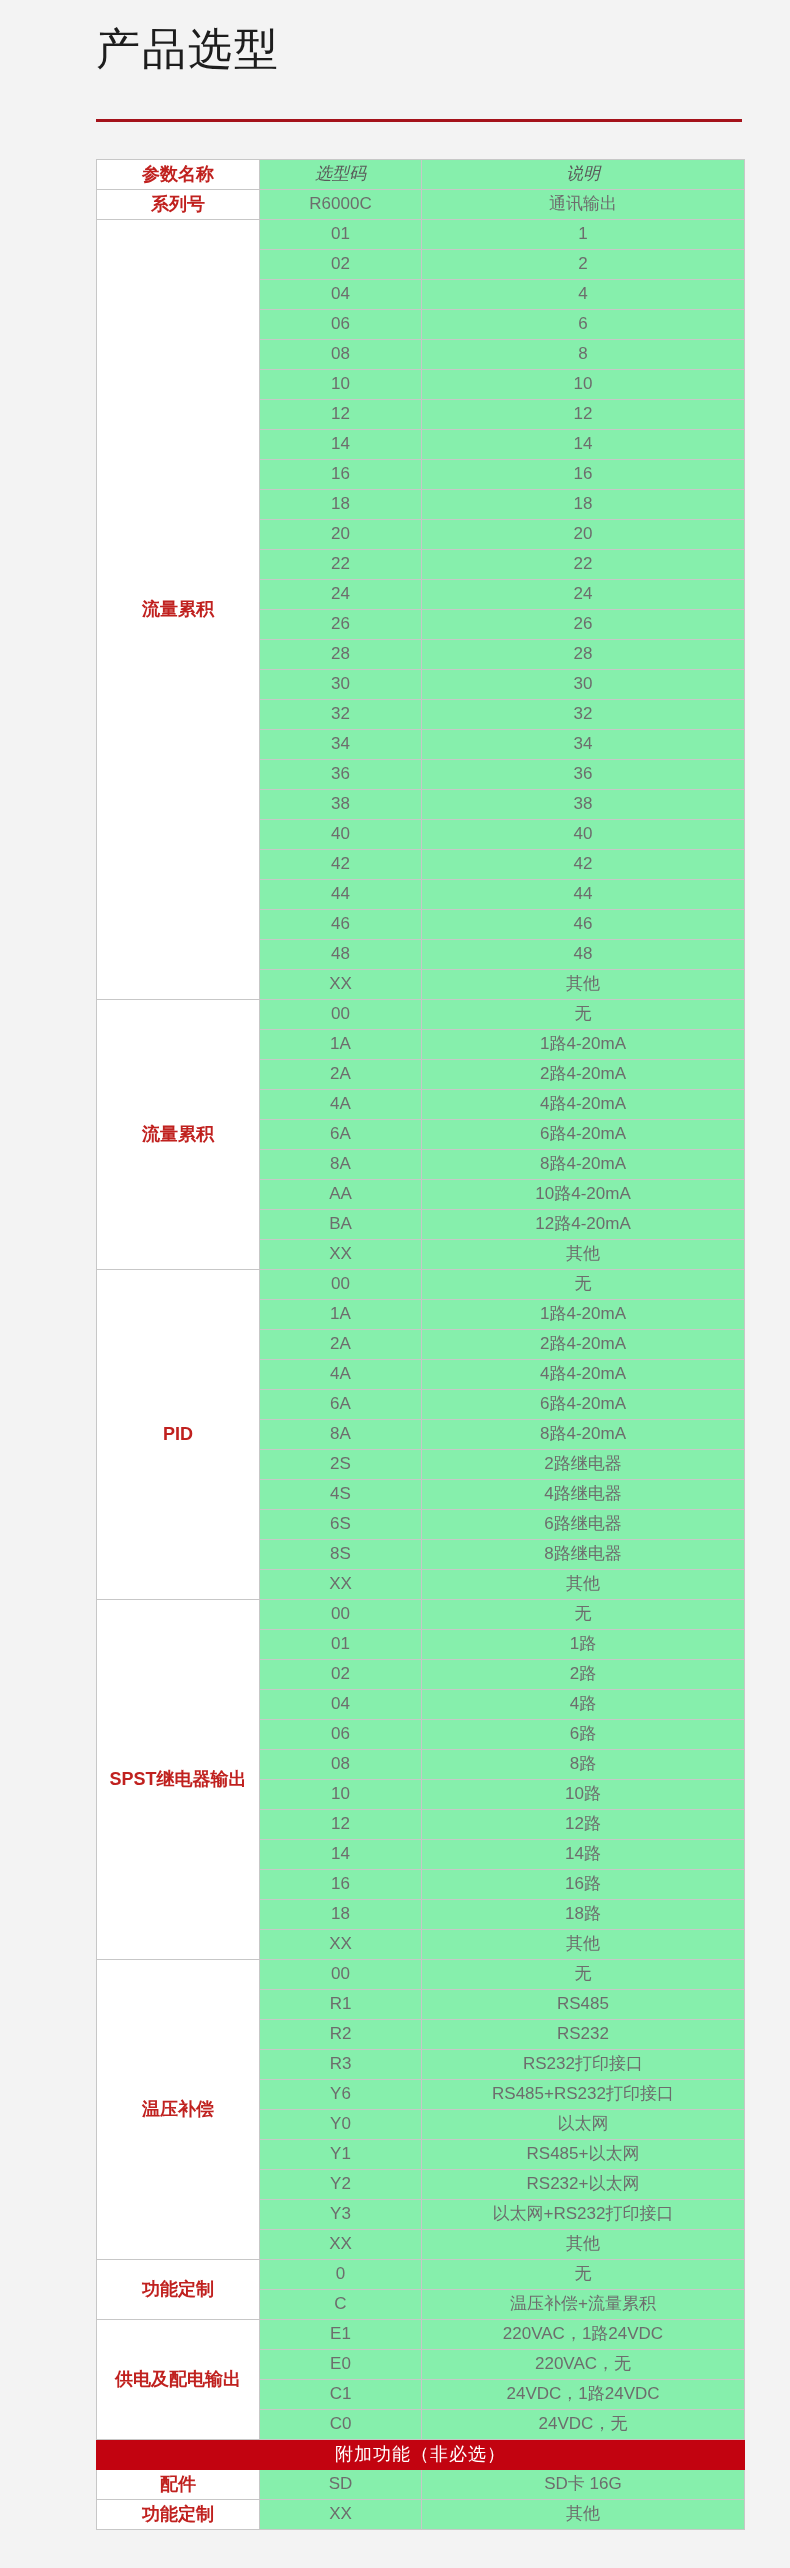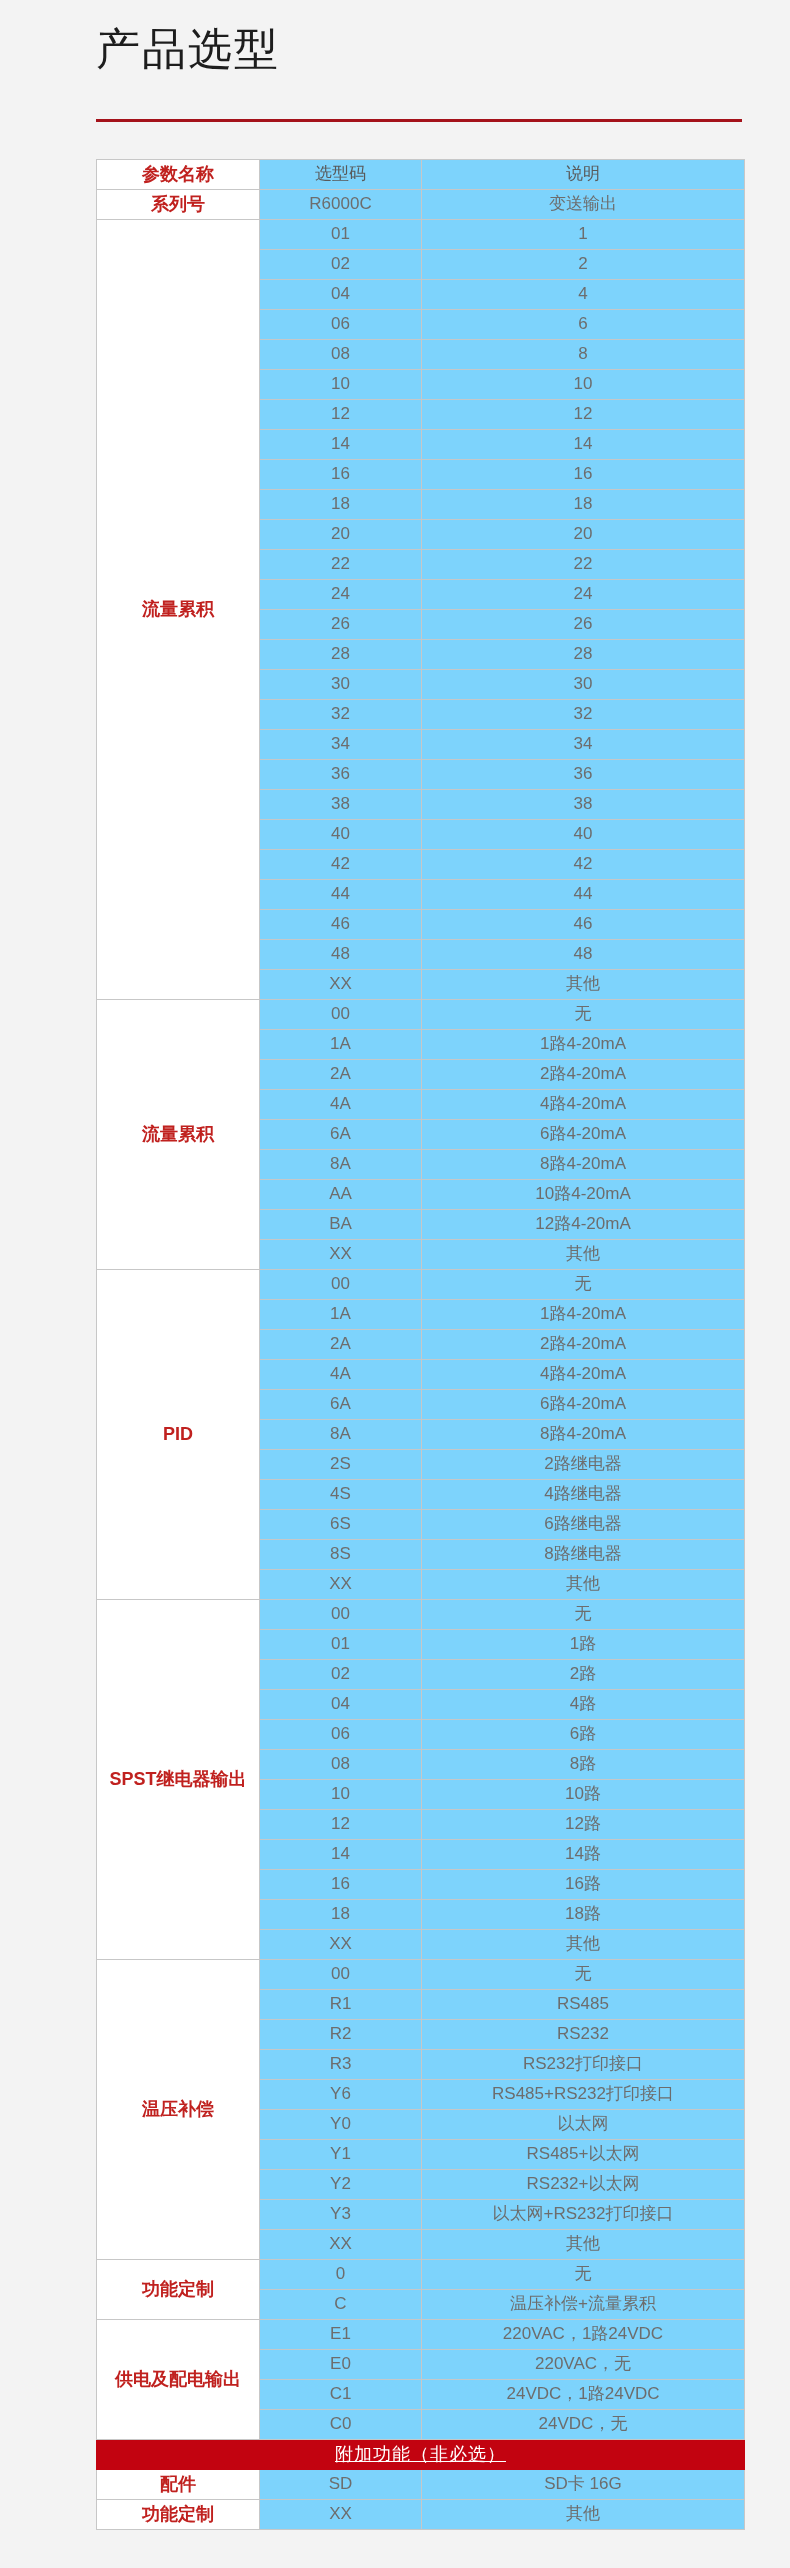--- a/index.html
+++ b/index.html
@@ -14,42 +14,41 @@
     position:absolute;left:72px;top:20px;margin:0;
     font-size:44px;font-weight:400;color:#1d1d1d;letter-spacing:2px;
   }
   .divider{
     position:absolute;left:72px;top:119px;width:646px;height:3px;
     background:#a4121a;
   }
   table.sel-table{
     position:absolute;left:72px;top:159px;width:648px;
     border-collapse:collapse;table-layout:fixed;
-    background:#7dd3fc;
+    background:#86efac;
     border:1px solid #9f9f9f;
   }
   .sel-table td,.sel-table th{
     border:1px solid #c7c7c7;
     height:29px;padding:0;
     text-align:center;vertical-align:middle;
     font-weight:400;
     color:#6d6d6d;font-size:17px;
     line-height:1.1;
     overflow:hidden;white-space:nowrap;
   }
-  .sel-table th.hcol{color:#595959;font-size:17px;font-weight:400;}
+  .sel-table th.hcol{color:#595959;font-size:17px;font-weight:400;font-style:italic;}
   .sel-table .plabel{
     color:#c0211f;font-weight:700;font-size:18px;
     background:#ffffff;
   }
   .sel-table td.banner{
     background:#c20310;color:#ffffff;
     font-size:18px;letter-spacing:1px;
     border-color:#c20310;
-    text-decoration:underline;
   }
 </style>
 </head>
 <body>
 
 <div class="page">
   <h1 class="title">产品选型</h1>
   <div class="divider"></div>
 
   <table class="sel-table">
@@ -62,21 +61,21 @@
       <tr>
         <th class="plabel">参数名称</th>
         <th class="hcol">选型码</th>
         <th class="hcol">说明</th>
       </tr>
     </thead>
     <tbody>
         <tr>
           <td rowspan="1" class="plabel">系列号</td>
           <td>R6000C</td>
-          <td>变送输出</td>
+          <td>通讯输出</td>
         </tr>
         <tr>
           <td rowspan="26" class="plabel">流量累积</td>
           <td>01</td>
           <td>1</td>
         </tr>
         <tr>
           <td>02</td>
           <td>2</td>
         </tr>

